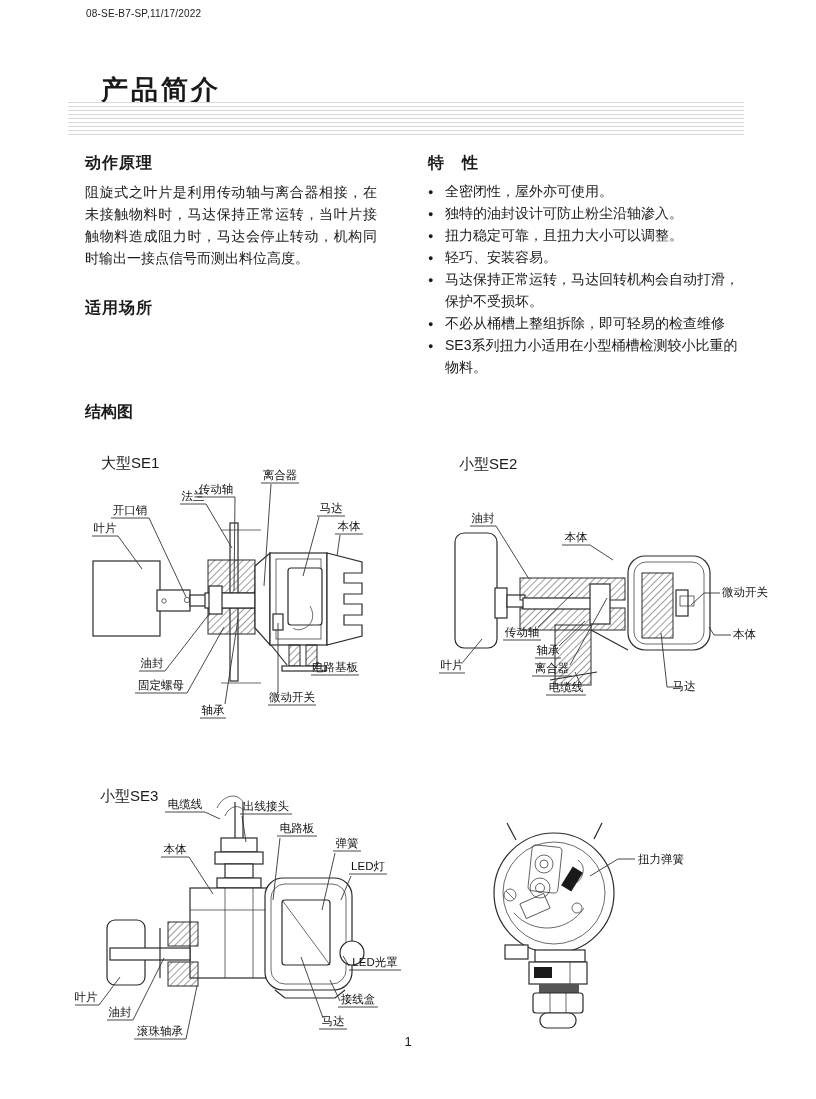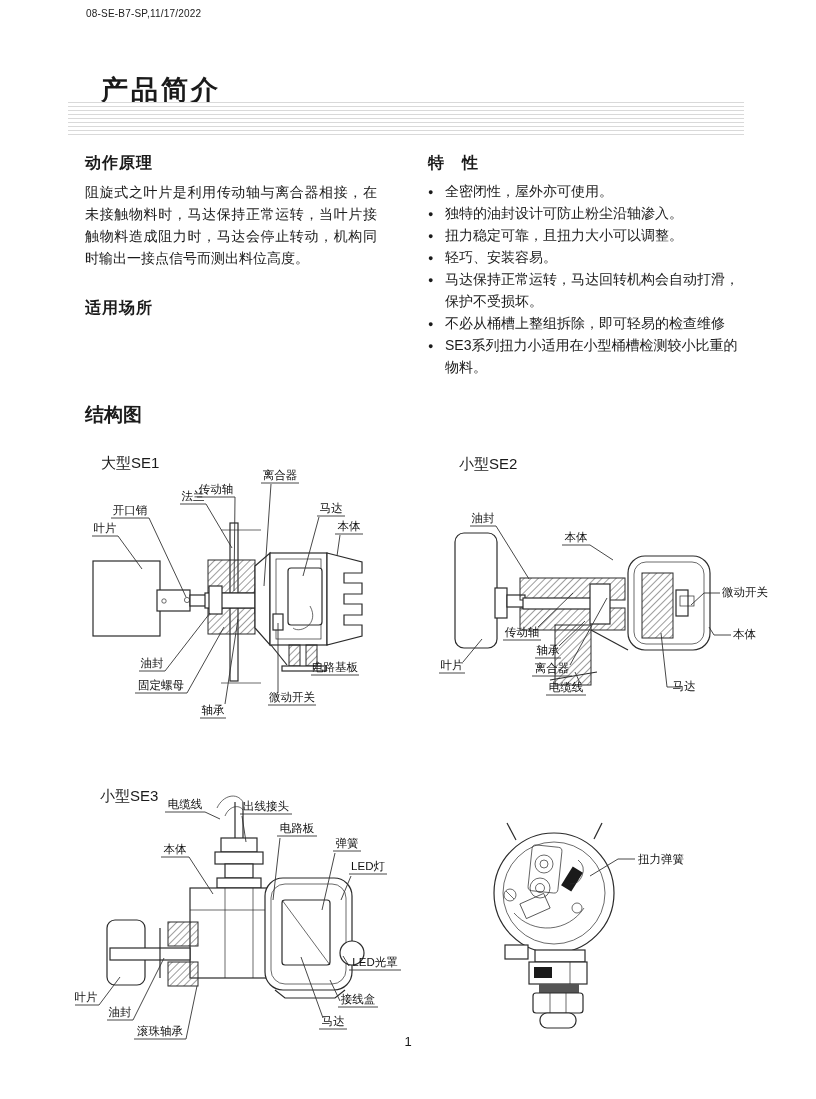--- a/index.html
+++ b/index.html
@@ -65,21 +65,21 @@
     <li>全密闭性，屋外亦可使用。</li>
     <li>独特的油封设计可防止粉尘沿轴渗入。</li>
     <li>扭力稳定可靠，且扭力大小可以调整。</li>
     <li>轻巧、安装容易。</li>
     <li>马达保持正常运转，马达回转机构会自动打滑，保护不受损坏。</li>
     <li>不必从桶槽上整组拆除，即可轻易的检查维修</li>
     <li>SE3系列扭力小适用在小型桶槽检测较小比重的物料。</li>
   </ul>
 </section>
 
-<h2 class="sec" id="structure-heading" style="font-size:19px;font-weight:bold;margin:0;">结构图</h2>
+<h2 class="sec" id="structure-heading" style="font-size:16px;font-weight:bold;margin:0;">结构图</h2>
 <h3 class="diagram-title" id="se1-title">大型SE1</h3>
 <h3 class="diagram-title" id="se2-title">小型SE2</h3>
 <h3 class="diagram-title" id="se3-title">小型SE3</h3>
 
 <svg class="diagram" id="se1-svg" width="300" height="275" viewBox="0 0 300 275">
   <defs>
     <pattern id="hatchp" width="5" height="5" patternUnits="userSpaceOnUse" patternTransform="rotate(45)">
       <line x1="0" y1="0" x2="0" y2="5" stroke="#4a4a4a" stroke-width="1.1"></line>
     </pattern>
   </defs>

